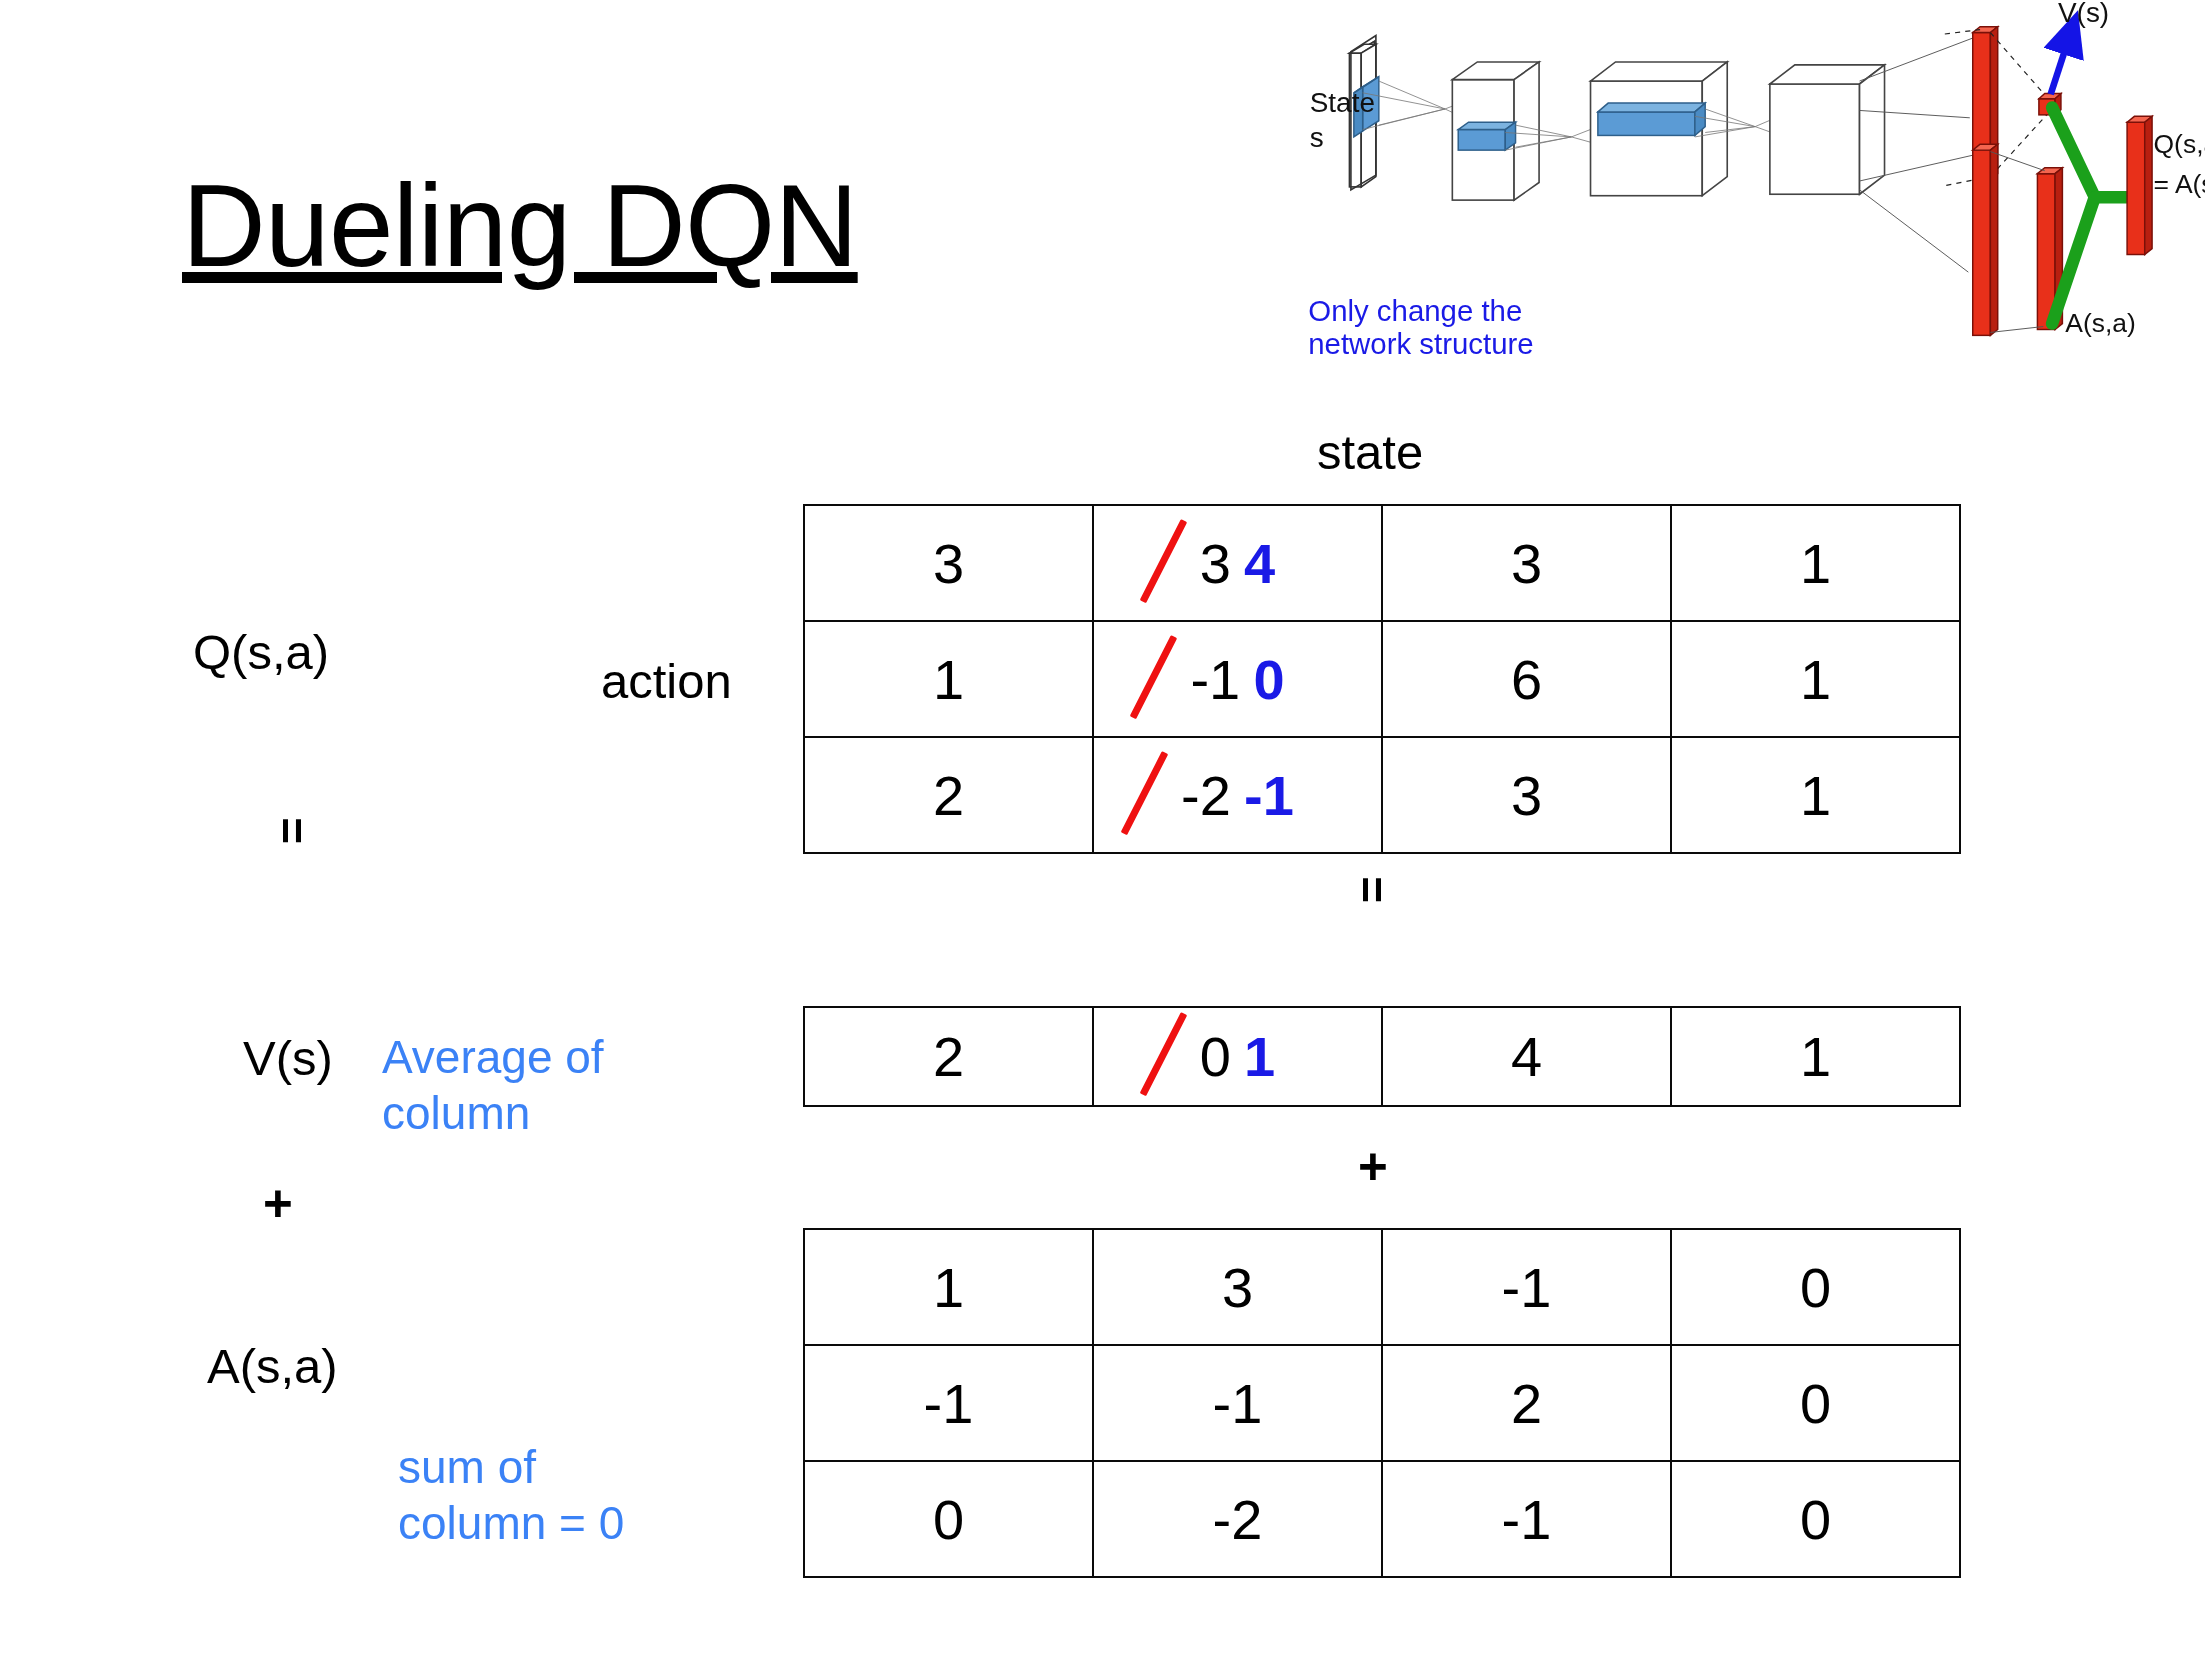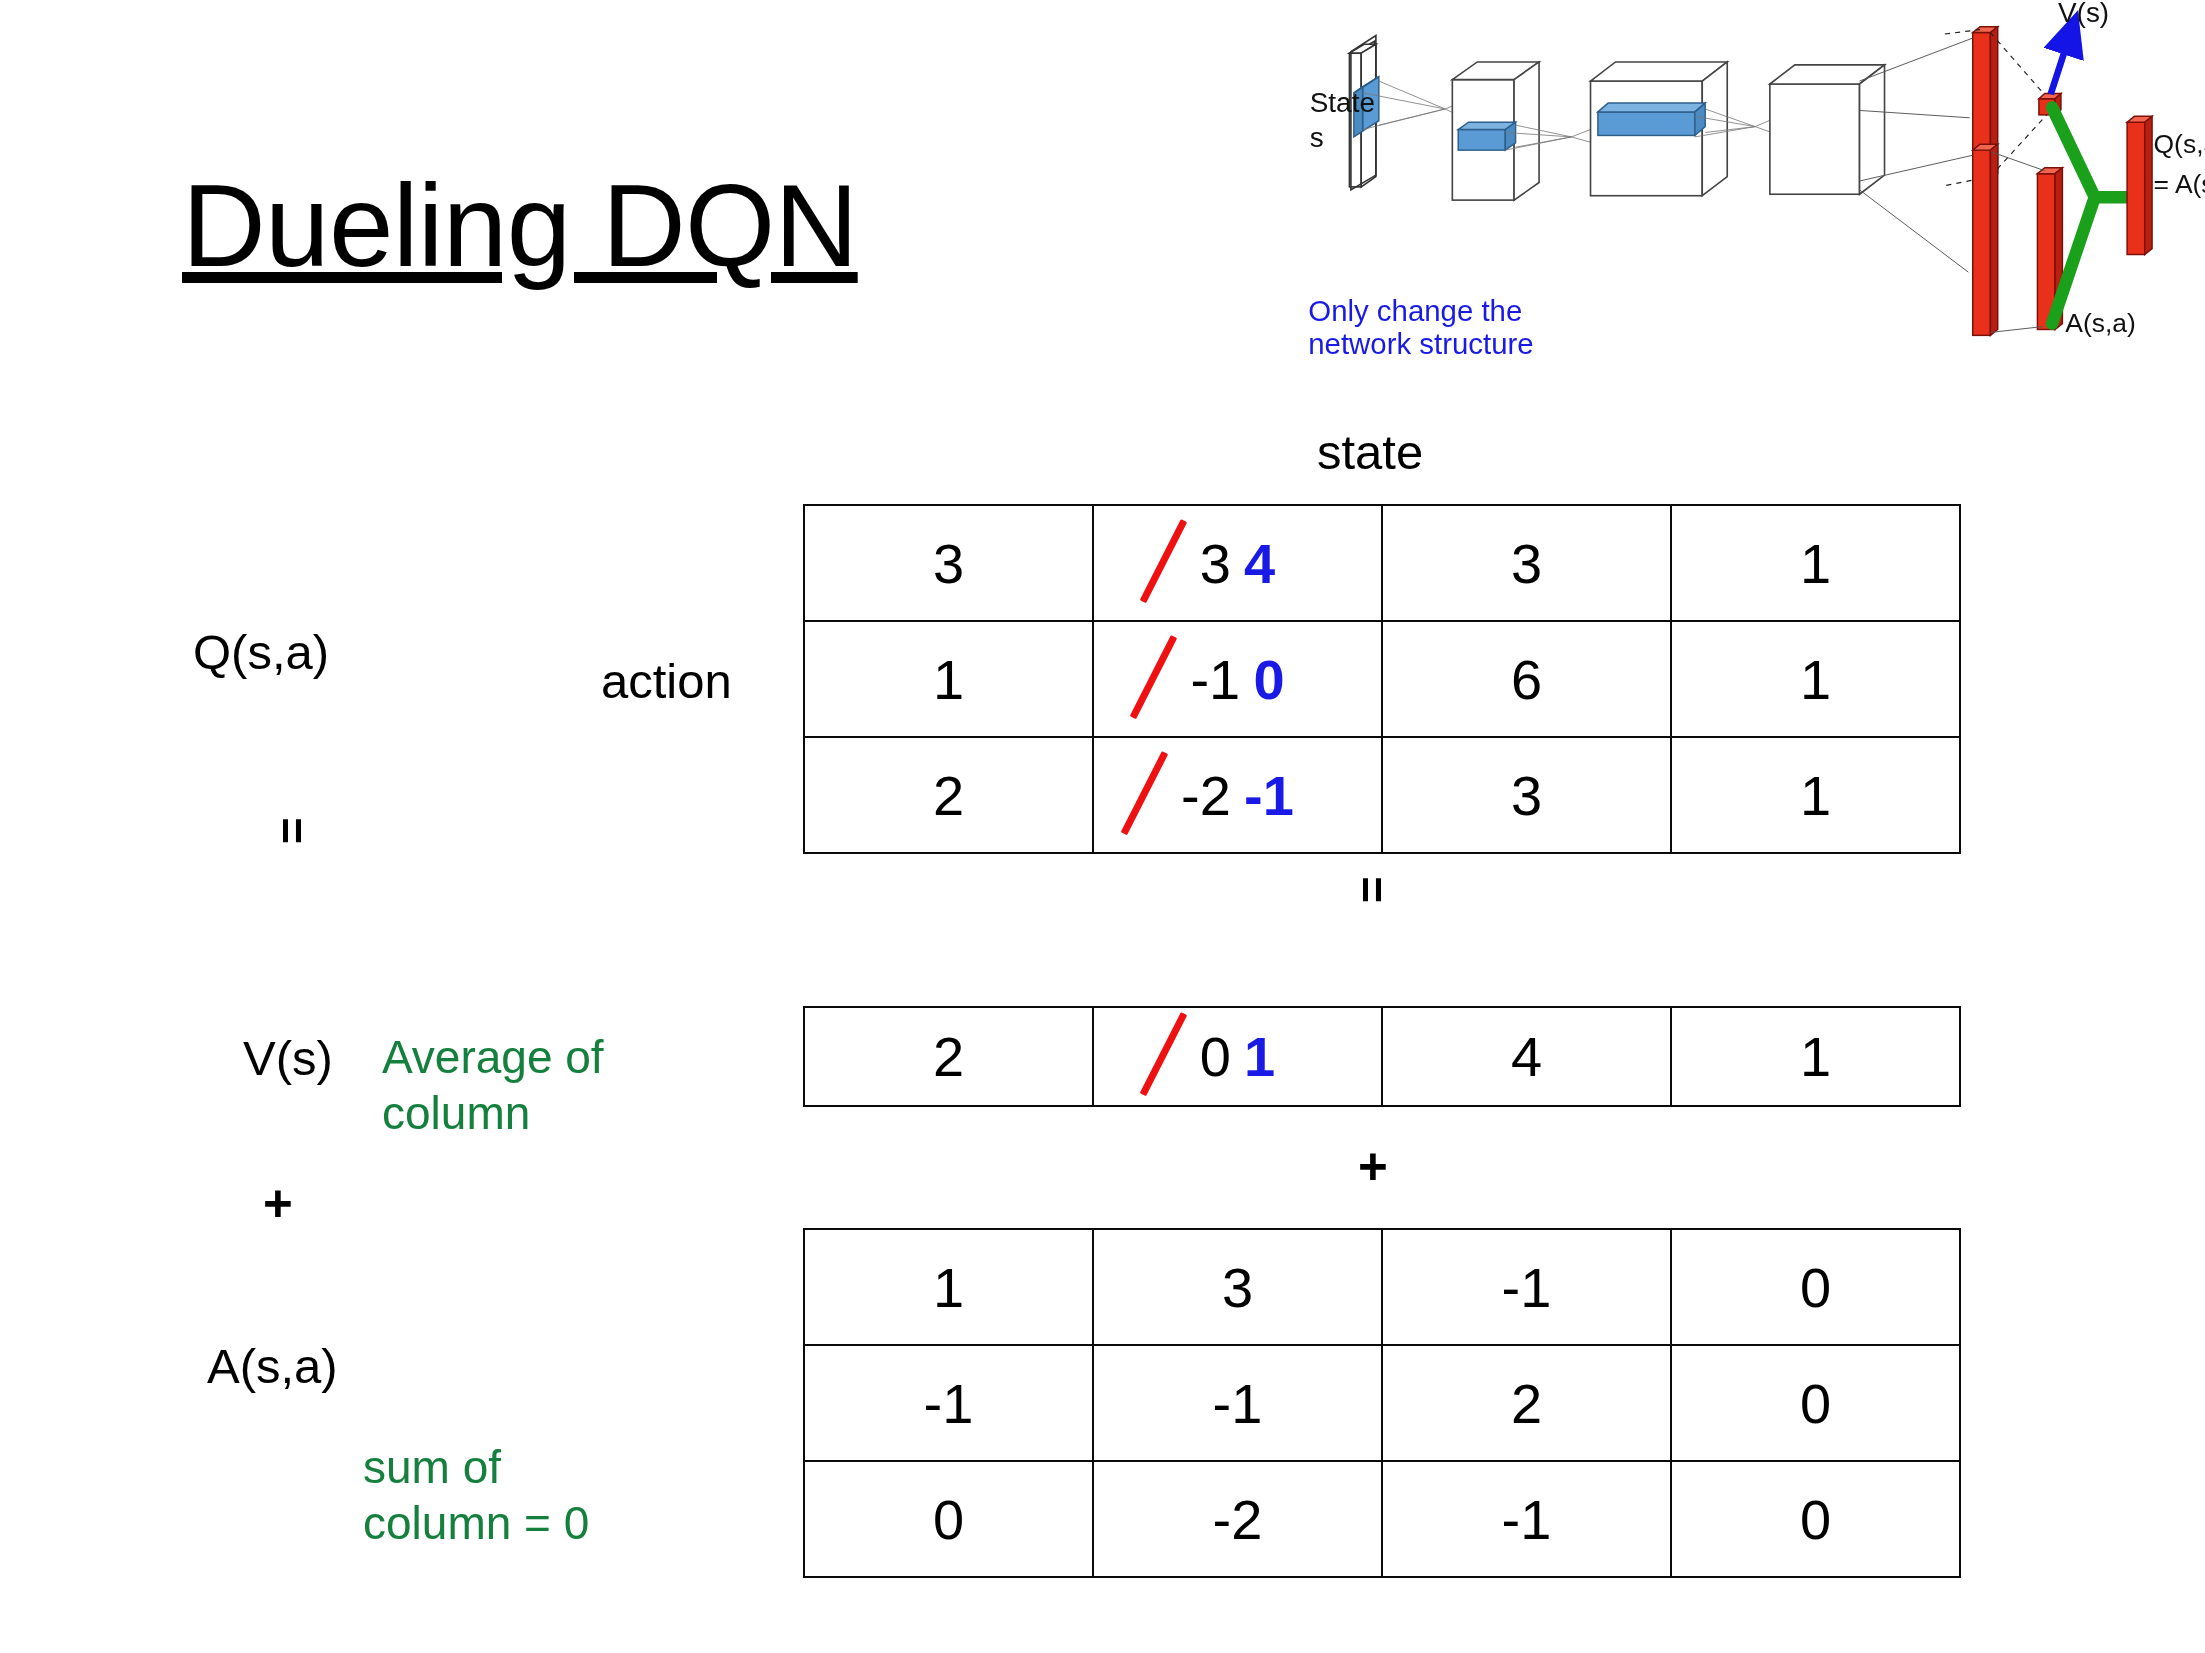--- a/index.html
+++ b/index.html
@@ -54,27 +54,27 @@
     font-size:51px;
     font-weight:700;
     color:#000;
     line-height:1;
   }
   #plus-left{ left:263px; top:1178px; }
   #plus-mid{  left:1358px; top:1141px; }
 
   
   .blue-note{
-    color:#15803d;
+    color:#3b82f6;
     font-size:46px;
     line-height:1.22;
     white-space:pre-line;
   }
   #note-avg{ left:382px; top:1029px; }
-  #note-sum{ left:363px; top:1439px; }
+  #note-sum{ left:398px; top:1439px; }
 
   
   .tbl{
     border-collapse:collapse;
     table-layout:fixed;
   }
   .tbl td{
     border:2.2px solid #0a0a0a;
     width:287px;
     text-align:center;

